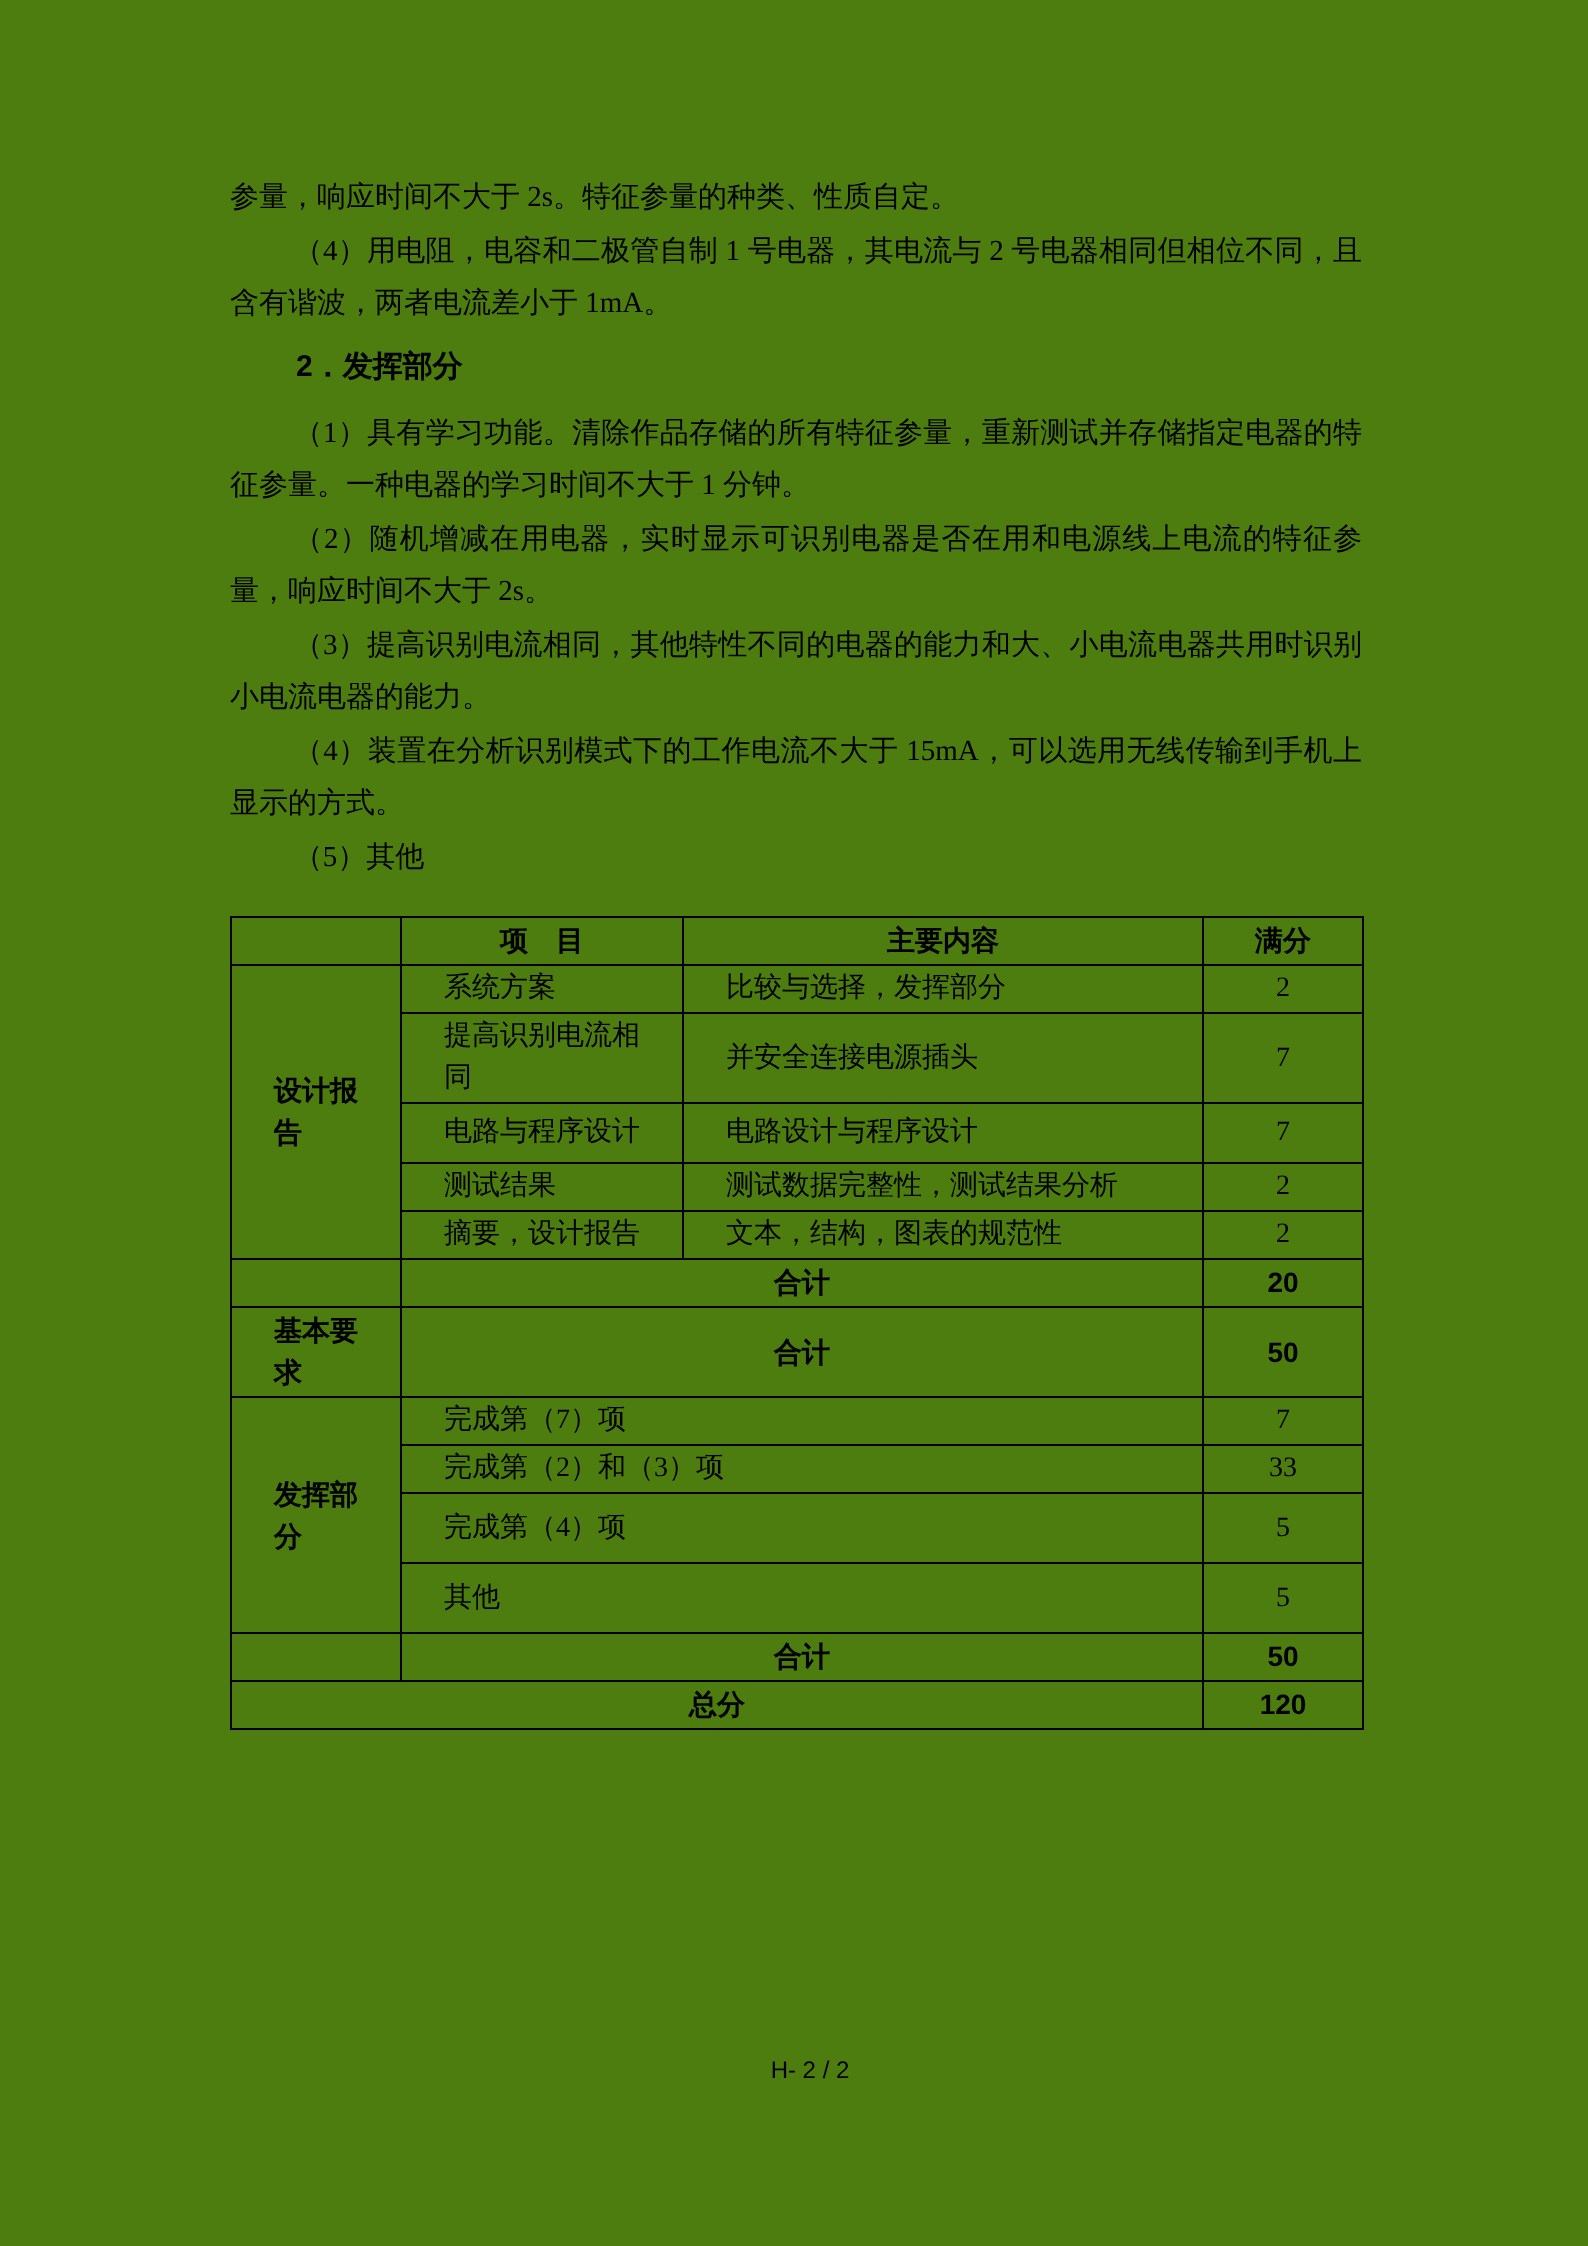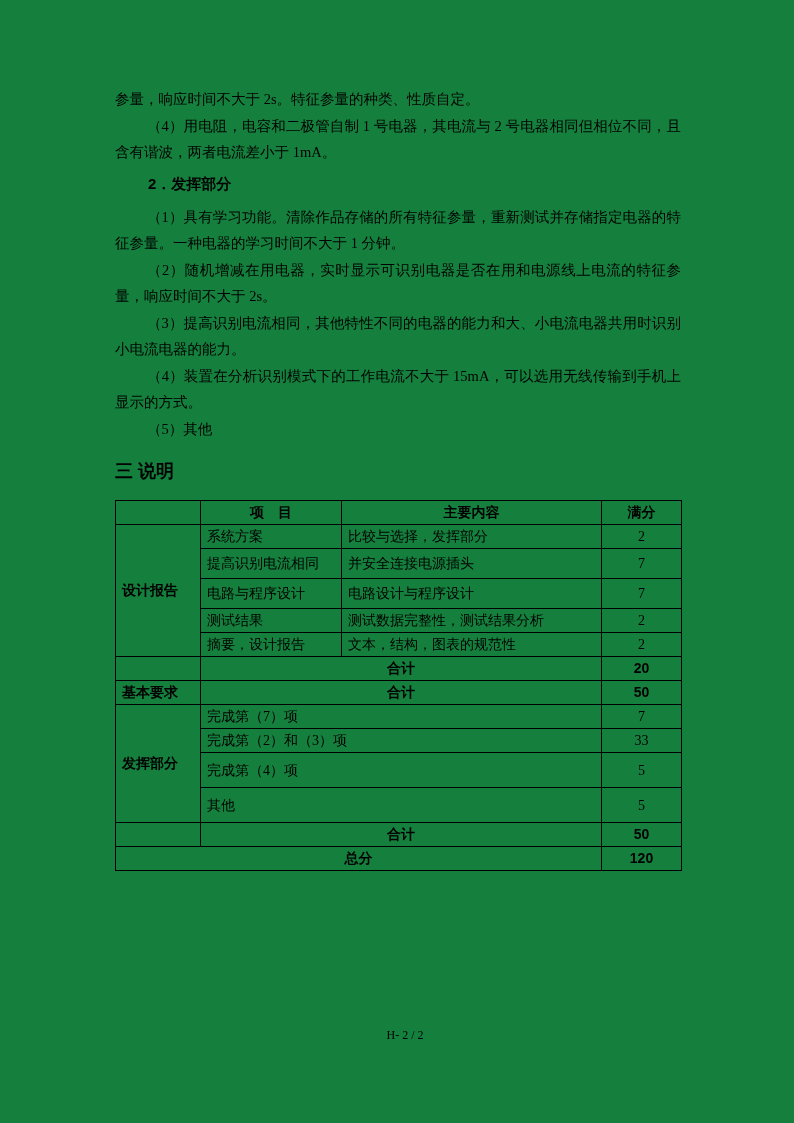--- a/index.html
+++ b/index.html
@@ -1,20 +1,20 @@
 <!DOCTYPE html>
 <html><head>
 <meta charset="utf-8">
 <style>
   * { margin: 0; padding: 0; box-sizing: border-box; }
   html, body { background: #ffffff; }
   .page {
     width: 794px;
     height: 1123px;
-    background: #15803d;
+    background: #4d7c0f;
     position: relative;
     font-family: "Liberation Serif", "DejaVu Serif", serif;
     color: #000000;
     overflow: hidden;
   }
   .content {
     position: absolute;
     left: 115px;
     top: 86px;
     width: 566px;
@@ -43,62 +43,61 @@
   .section-heading.big-gap { margin-top: 36px; }
   .score-table {
     border-collapse: collapse;
     width: 566px;
     margin-top: 16px;
     font-size: 14px;
     table-layout: fixed;
   }
   .score-table td {
     border: 1px solid #000;
-    padding: 1px 6px;
+    padding: 1px 21px;
     line-height: 21px;
     height: 23px;
     vertical-align: middle;
     text-align: left;
   }
   .score-table td.c { text-align: center; }
   .score-table td.b {
     font-weight: bold;
     font-family: "Liberation Sans", "DejaVu Sans", sans-serif;
   }
   .score-table tr.tall td { height: 30px; }
   .score-table tr.taller td { height: 35px; }
   .footer {
     position: absolute;
     left: 0;
     right: 0;
     top: 1028px;
     text-align: center;
     font-size: 12px;
-    font-family: Liberation Serif, serif;
+    font-family: Liberation Sans, sans-serif;
     padding-left: 16px;
   }
 </style>
 </head>
 <body>
 
 <div class="page">
   <div class="content">
 
     <p class="text">参量，响应时间不大于 2s。特征参量的种类、性质自定。</p>
     <p class="text para-indent">（4）用电阻，电容和二极管自制 1 号电器，其电流与 2 号电器相同但相位不同，且含有谐波，两者电流差小于 1mA。</p>
 
     <p class="sub-heading">2．发挥部分</p>
 
     <p class="text para-indent">（1）具有学习功能。清除作品存储的所有特征参量，重新测试并存储指定电器的特征参量。一种电器的学习时间不大于 1 分钟。</p>
     <p class="text para-indent">（2）随机增减在用电器，实时显示可识别电器是否在用和电源线上电流的特征参量，响应时间不大于 2s。</p>
     <p class="text para-indent">（3）提高识别电流相同，其他特性不同的电器的能力和大、小电流电器共用时识别小电流电器的能力。</p>
     <p class="text para-indent">（4）装置在分析识别模式下的工作电流不大于 15mA，可以选用无线传输到手机上显示的方式。</p>
     <p class="text para-indent">（5）其他</p>
 
-    <h2 class="section-heading">三 说明</h2>
 
 
     <table class="score-table">
       <colgroup>
         <col style="width:85px">
         <col style="width:141px">
         <col style="width:260px">
         <col style="width:80px">
       </colgroup>
       <tbody>

